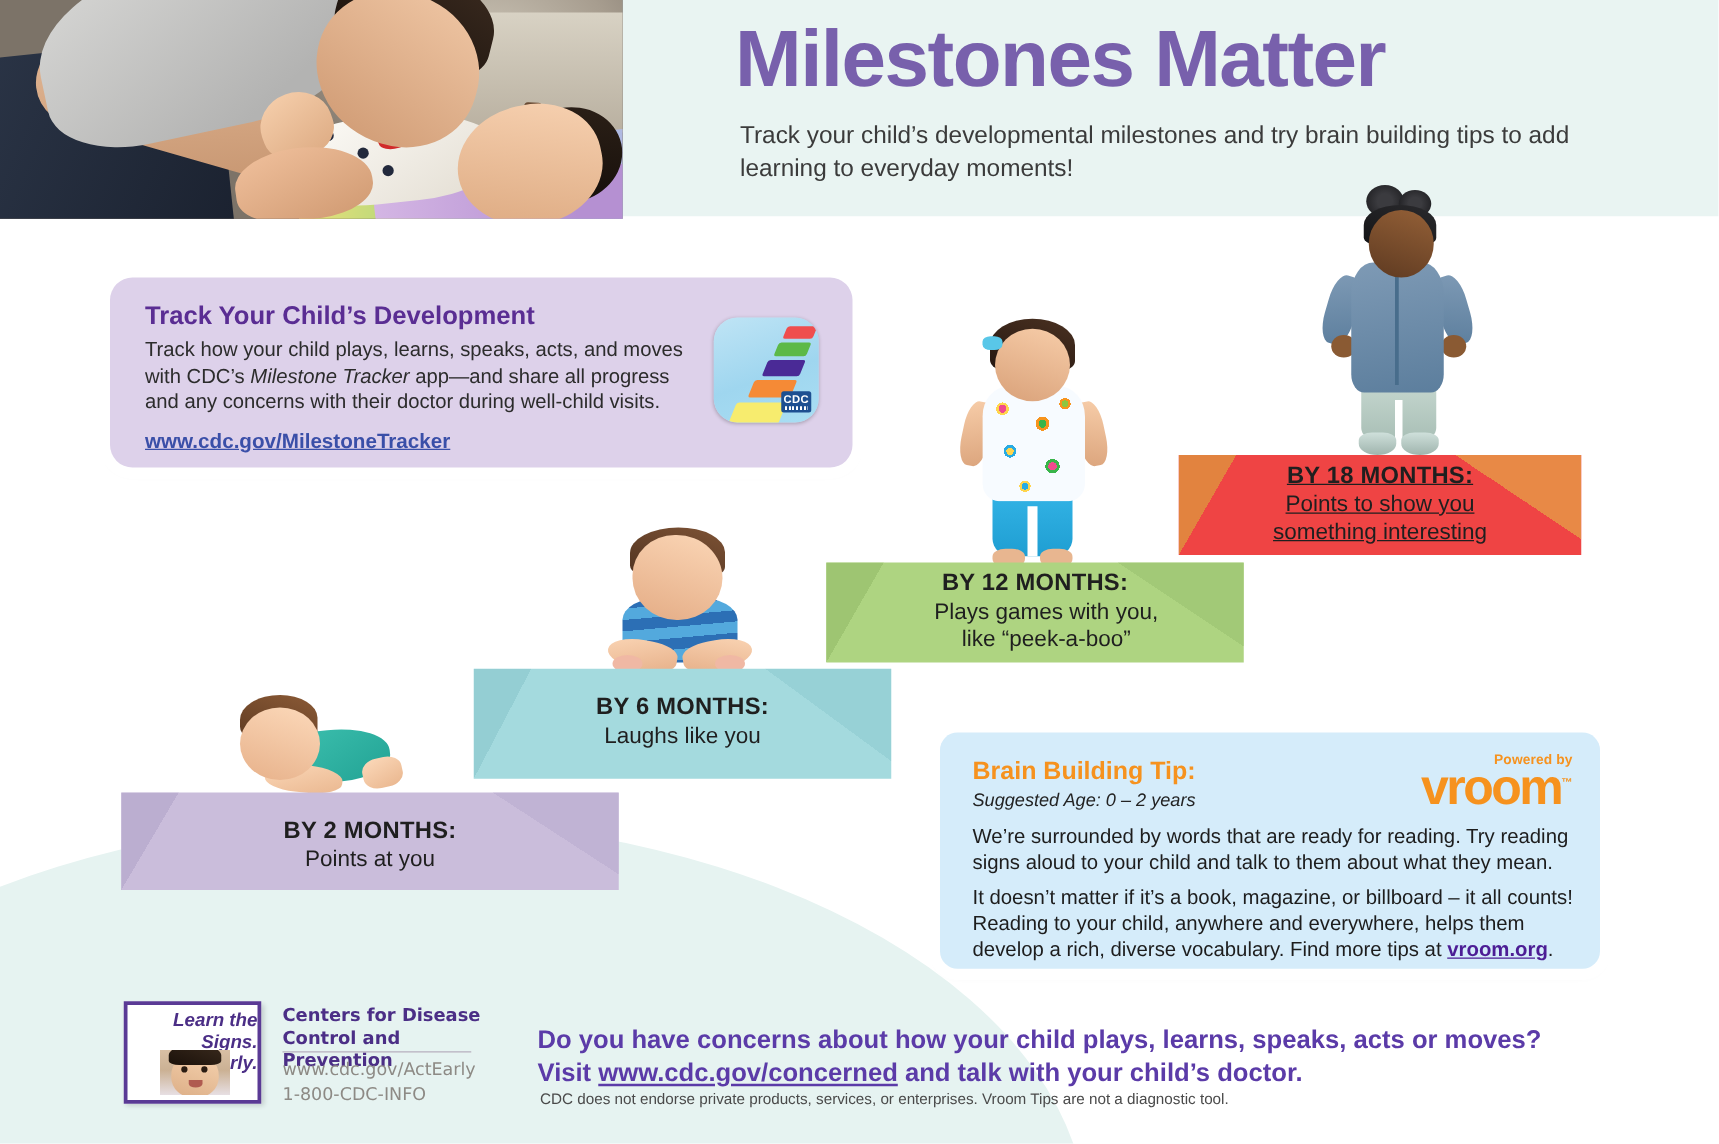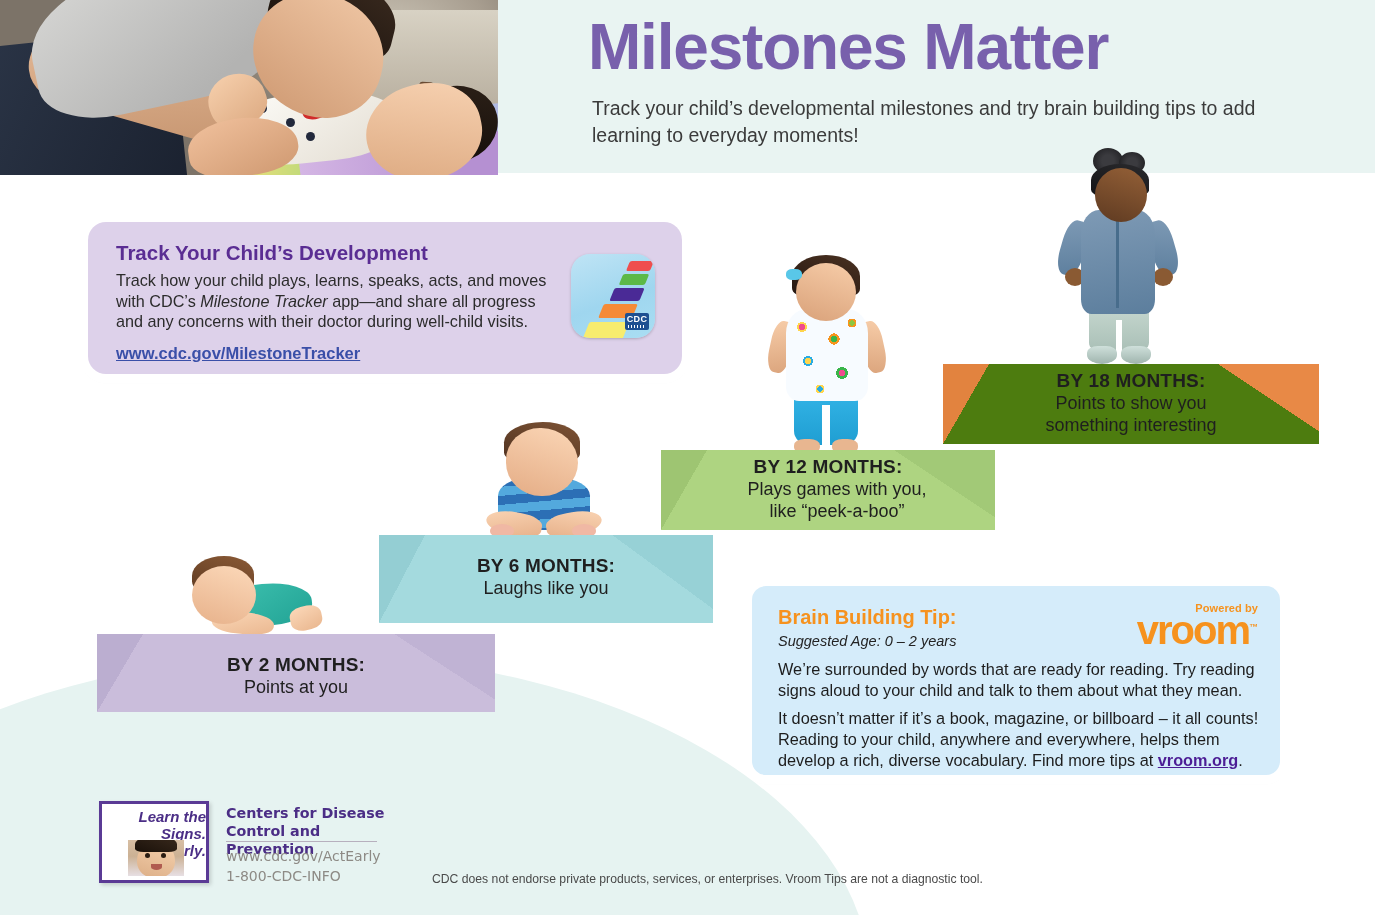--- a/index.html
+++ b/index.html
@@ -185,21 +185,21 @@
 
   #step-2   { left: 97px;  top: 634px; width: 398px; height: 78px;  background:#cabddb; }
   #step-2 .wedge-l { background: linear-gradient(to bottom right, #bbaed0 0 50%, transparent 50%); }
   #step-2 .wedge-r { background: linear-gradient(to bottom left, #c0b3d4 0 42%, transparent 42%); }
   #step-6   { left: 379px; top: 535px; width: 334px; height: 88px;  background:#a4dade; }
   #step-6 .wedge-l { background: linear-gradient(to bottom right, #94ced3 0 50%, transparent 50%); }
   #step-6 .wedge-r { background: linear-gradient(to bottom left, #97d1d6 0 42%, transparent 42%); }
   #step-12  { left: 661px; top: 450px; width: 334px; height: 80px;  background:#aed481; }
   #step-12 .wedge-l { background: linear-gradient(to bottom right, #9ec572 0 50%, transparent 50%); }
   #step-12 .wedge-r { background: linear-gradient(to bottom left, #a2c977 0 42%, transparent 42%); }
-  #step-18  { left: 943px; top: 364px; width: 376px; height: 80px;  background:#4d7c0f; }
+  #step-18  { left: 943px; top: 364px; width: 322px; height: 80px;  background:#ef4444;text-decoration:underline; }
   #step-18 .wedge-l { background: linear-gradient(to bottom right, #e2833f 0 50%, transparent 50%); }
   #step-18 .wedge-r { background: linear-gradient(to bottom left, #e88946 0 42%, transparent 42%); }
 
   .step .inner { position: relative; z-index: 2; padding-top: 20px; }
   #step-12 .inner, #step-18 .inner { padding-top: 6px; }
 
   
   .kid { position: absolute; }
 
   
@@ -538,16 +538,22 @@
   </div>
 
   <div class="cdc-name" style="white-space:pre-line;">Centers for Disease
 Control and Prevention</div>
   <div class="cdc-rule"></div>
   <div class="cdc-contact">
     <div>www.cdc.gov/ActEarly</div>
     <div>1-800-CDC-INFO</div>
   </div>
 
+  <div class="concern">
+    <div>Do you have concerns about how your child plays, learns, speaks, acts or moves?</div>
+    <div>
+      <span>Visit </span><a>www.cdc.gov/concerned</a><span> and talk with your child’s doctor.</span>
+    </div>
+  </div>
 
   <div class="disclaimer">CDC does not endorse private products, services, or enterprises. Vroom Tips are not a diagnostic tool.</div>
 
 </div>
 
 </body></html>

